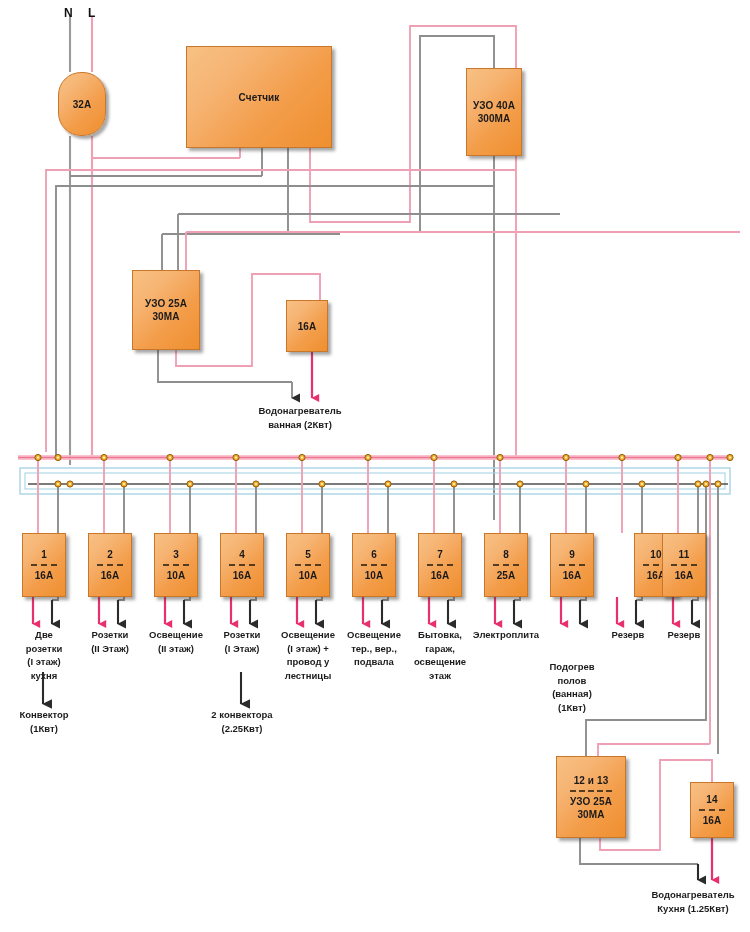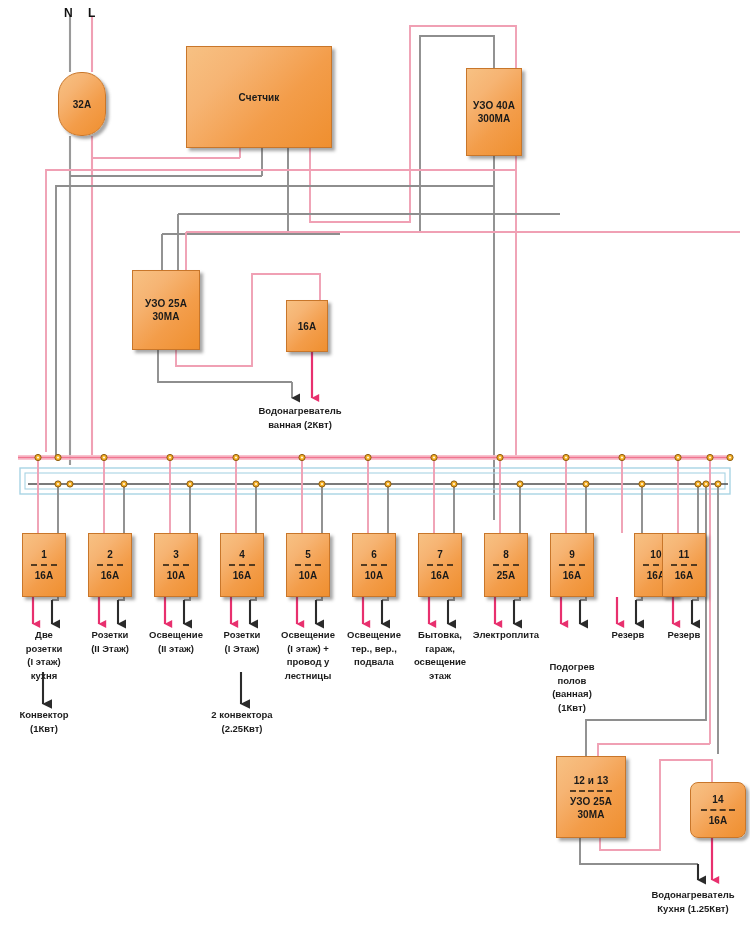--- a/index.html
+++ b/index.html
@@ -226,21 +226,21 @@
     <div>ванная (2Квт)</div>
   </div>
 
   <div class="box" style="left:556px;top:756px;width:70px;height:82px;">
     <div class="ln">12 и 13</div>
     <div class="divider"></div>
     <div class="ln">УЗО 25А</div>
     <div class="ln">30МА</div>
   </div>
 
-  <div class="box" style="left:690px;top:782px;width:56px;height:56px;border-radius:8px;">
+  <div class="box" style="left:690px;top:782px;width:44px;height:56px;">
     <div class="ln">14</div>
     <div class="divider"></div>
     <div class="ln">16A</div>
   </div>
 
   <div class="lbl" style="left:636px;top:888px;width:114px;">
     <div>Водонагреватель</div>
     <div>Кухня (1.25Квт)</div>
   </div>
 

